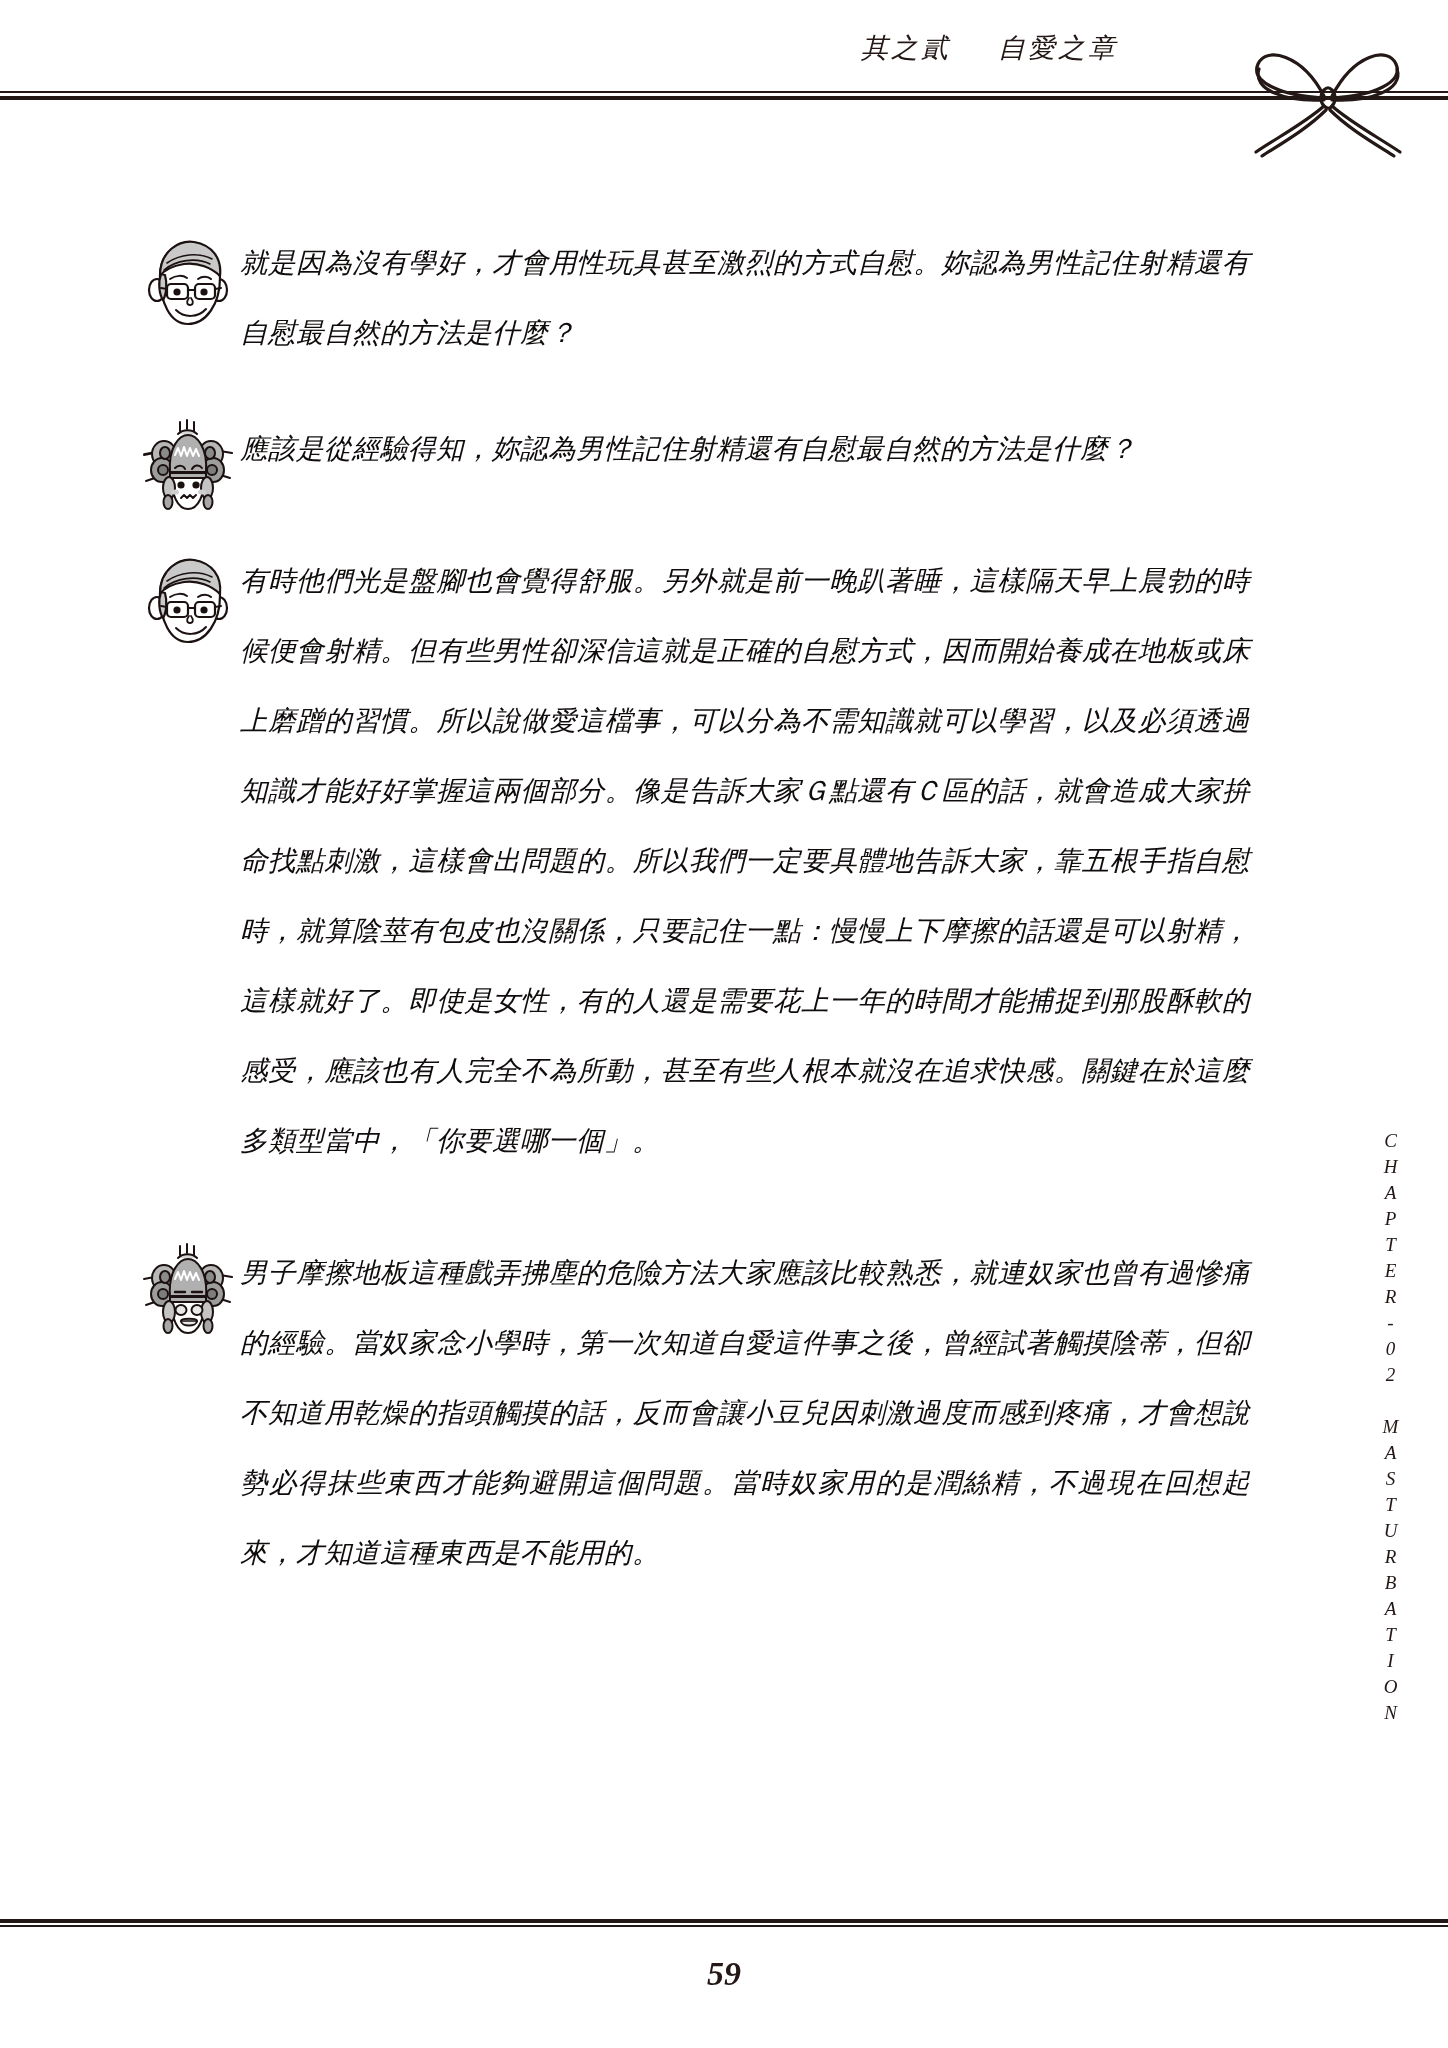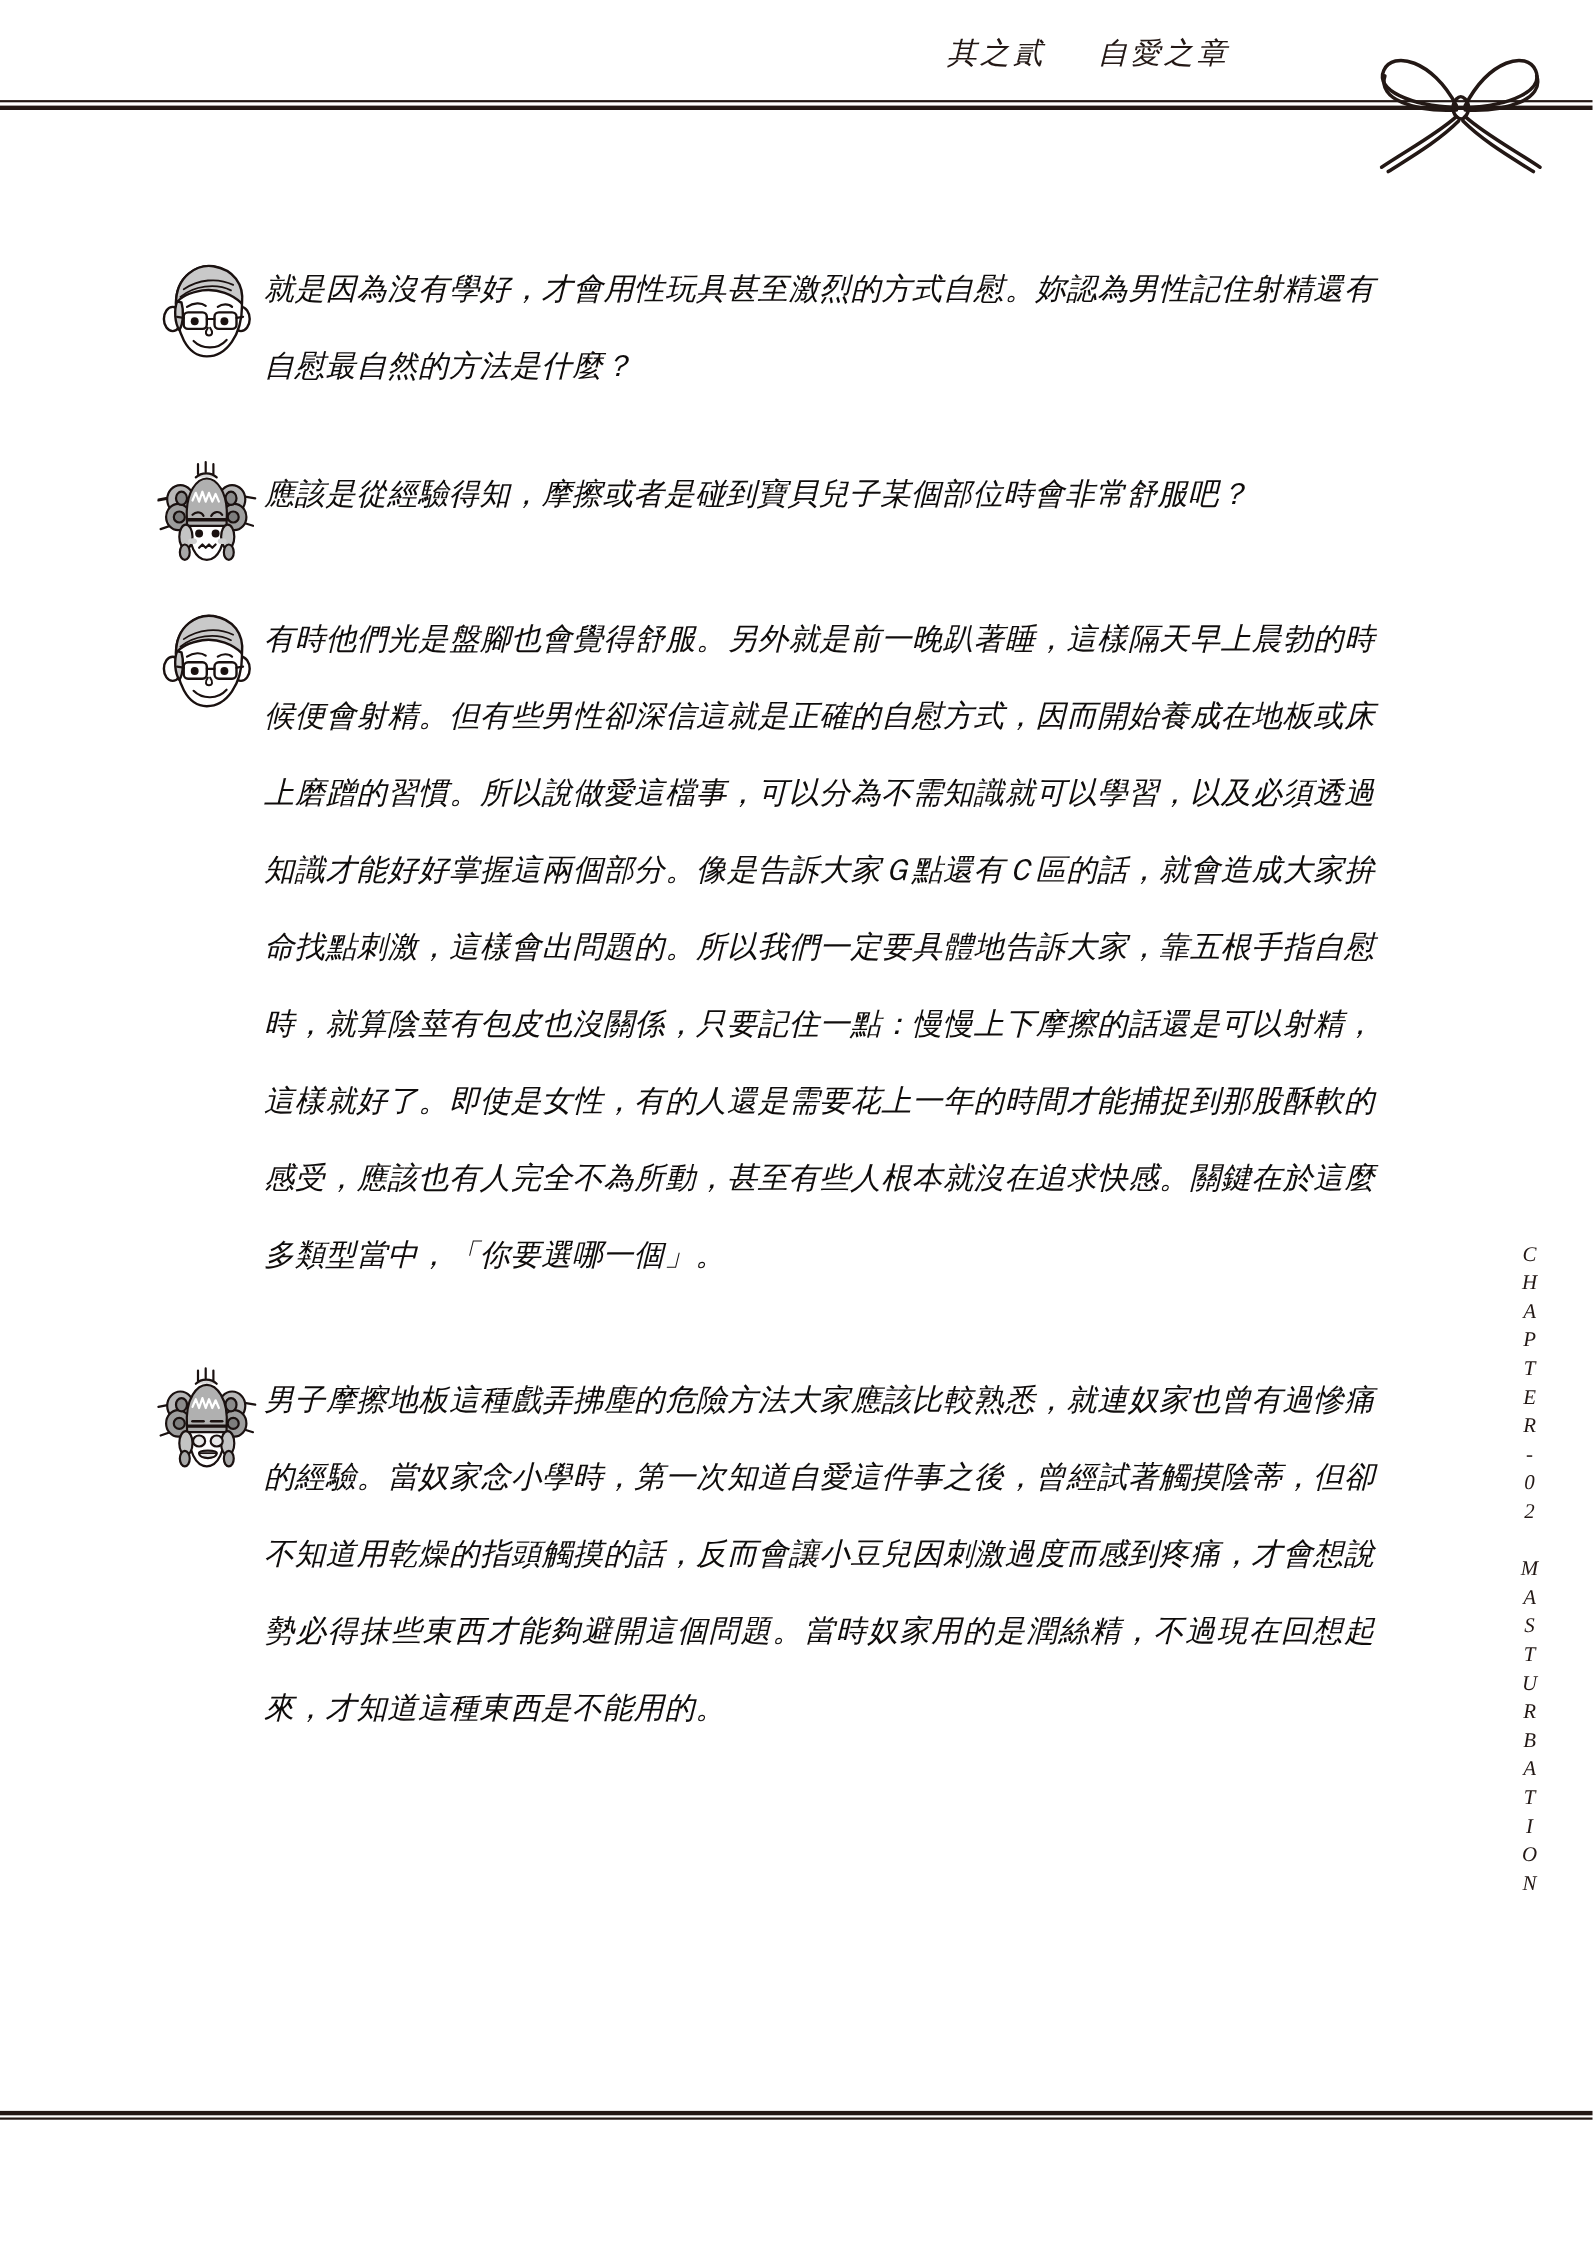--- a/index.html
+++ b/index.html
@@ -280,21 +280,21 @@
             <circle cx="41" cy="67" r="3.6" fill="#1a1110" stroke="none"></circle>
             <circle cx="56" cy="67" r="3.6" fill="#1a1110" stroke="none"></circle>
 
             <ellipse cx="35" cy="74" rx="4" ry="2.6" fill="#cfcfcf" stroke="none"></ellipse>
             <ellipse cx="62" cy="74" rx="4" ry="2.6" fill="#cfcfcf" stroke="none"></ellipse>
 
             <path d="M41 80 L 44 77 L 47 80 L 50 77 L 53 80 L 56 77" fill="none" stroke-width="2"></path>
           </g>
         </svg>
       </div>
-      <div class="speech-text">應該是從經驗得知，摩擦或者是碰到寶貝兒子某個部位時會非常舒服吧？</div>
+      <div class="speech-text">應該是從經驗得知，妳認為男性記住射精還有自慰最自然的方法是什麼？</div>
     </div>
 
     <div class="gap-lg"></div>
 
     <div class="speech-block">
       <div class="avatar">
         <svg width="96" height="104" viewBox="0 0 96 104" xmlns="http://www.w3.org/2000/svg">
           <g stroke="#1a1110" stroke-width="2.2" stroke-linejoin="round" stroke-linecap="round">
             <ellipse cx="17" cy="58" rx="8" ry="11" fill="#ffffff"></ellipse>
             <ellipse cx="79" cy="58" rx="8" ry="11" fill="#ffffff"></ellipse>
@@ -367,14 +367,15 @@
       <div class="speech-text">男子摩擦地板這種戲弄拂塵的危險方法大家應該比較熟悉，就連奴家也曾有過慘痛的經驗。當奴家念小學時，第一次知道自愛這件事之後，曾經試著觸摸陰蒂，但卻不知道用乾燥的指頭觸摸的話，反而會讓小豆兒因刺激過度而感到疼痛，才會想說勢必得抹些東西才能夠避開這個問題。當時奴家用的是潤絲精，不過現在回想起來，才知道這種東西是不能用的。</div>
     </div>
 
   </div>
 
   <div class="rule-double footer-rule">
     <div class="ln-thick"></div>
     <div class="ln-thin"></div>
   </div>
 
+  <div class="page-number">59</div>
 
 </div>
 
 </body></html>

